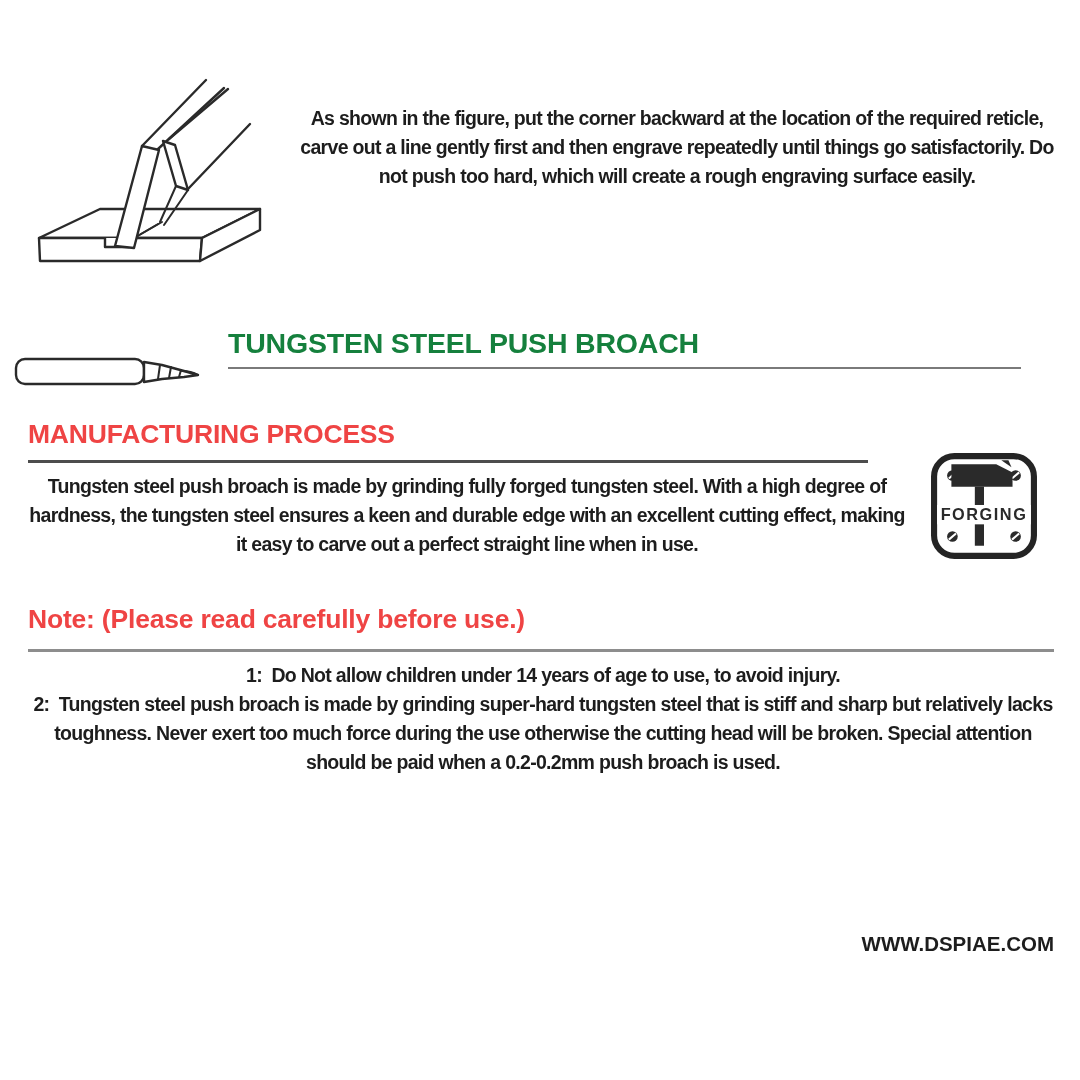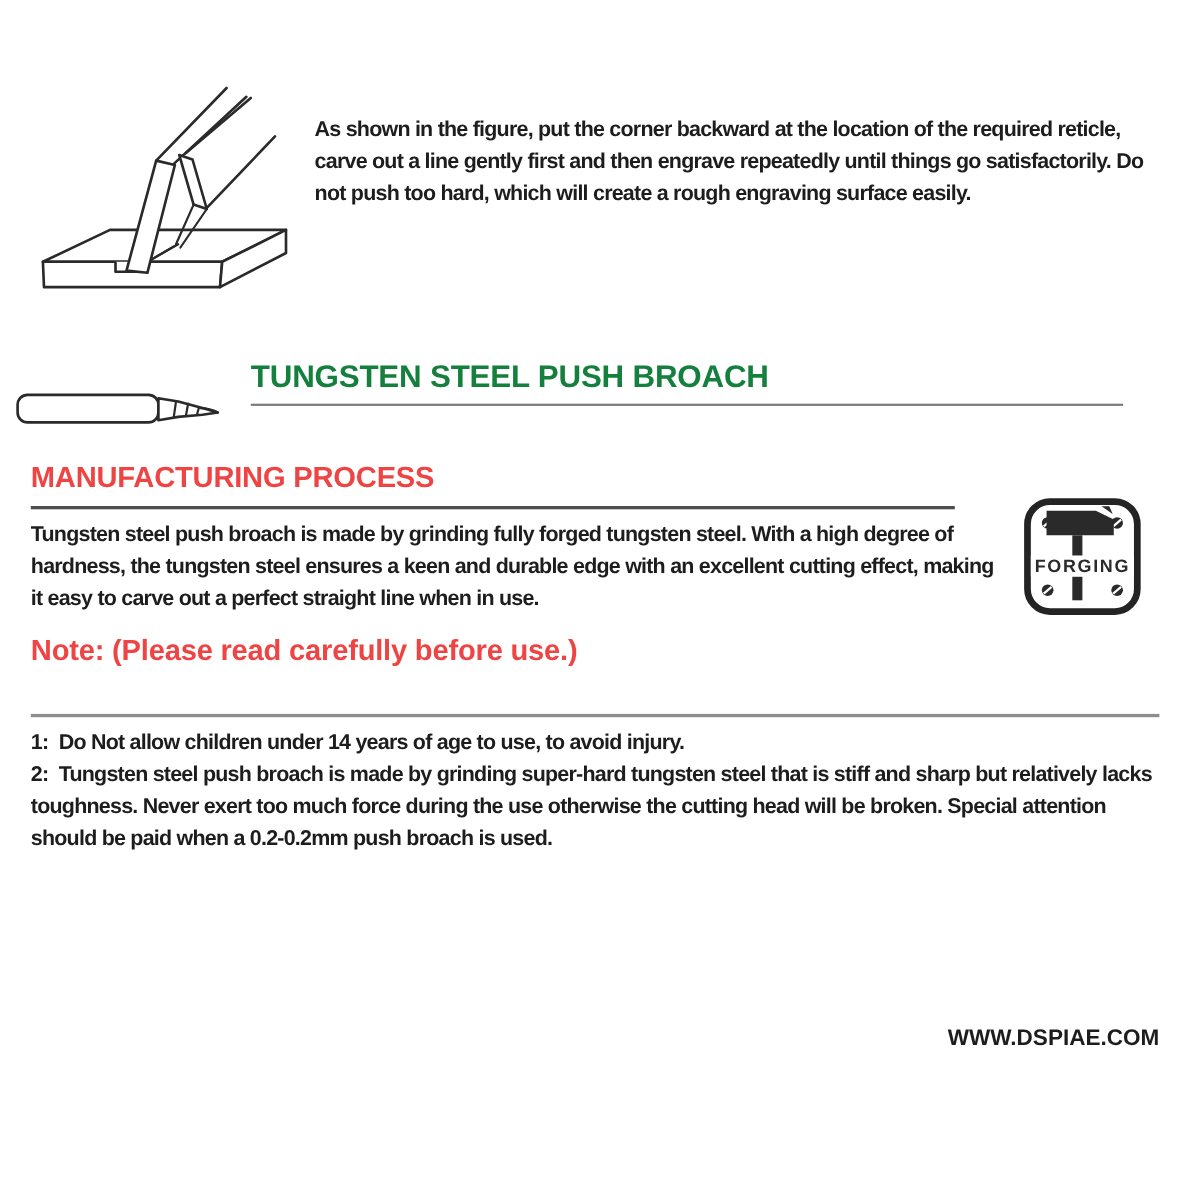--- a/index.html
+++ b/index.html
@@ -1,36 +1,37 @@
 <!DOCTYPE html>
 <html><head>
 <meta charset="utf-8">
 <style>
   html,body{margin:0;padding:0;background:#ffffff;}
   .page{
     position:relative;width:1080px;height:1080px;background:#ffffff;
     font-family:"Liberation Sans",sans-serif;font-weight:bold;color:#1d1d1d;
     overflow:hidden;
+    text-align:center;
   }
   .abs{position:absolute;}
   .bodytext{font-size:19.5px;line-height:29px;letter-spacing:-0.7px;margin:0;}
   .intro{left:286px;top:104px;width:782px;}
   .usage-illu{left:12px;top:62px;}
   .tool-illu{left:14px;top:351px;}
   .product-title{left:228px;top:327px;font-size:28.5px;letter-spacing:-0.2px;margin:0;color:#15803d;}
   .rule{background:#6f6f6f;}
   .product-rule{left:228px;top:367px;width:793px;height:2px;background:#7a7a7a;}
   .specs{left:228px;top:381px;font-size:20px;letter-spacing:-0.5px;}
   .specs .spec{margin-right:46px;}
   .section-heading{font-size:26.5px;letter-spacing:-0.2px;margin:0;color:#ef4444;}
   .mfg-heading{left:28px;top:419px;}
   .mfg-rule{left:28px;top:460px;width:840px;height:3px;background:#4d4d4d;}
   .mfg-para{left:28px;top:472px;width:878px;}
   .forging-badge{left:930px;top:452px;}
-  .note-heading{left:28px;top:576px;}
+  .note-heading{left:28px;top:604px;}
   .note-rule{left:28px;top:649px;width:1026px;height:3px;background:#8d8d8d;}
   .note-list{left:28px;top:661px;width:1030px;}
   .note-list p{margin:0;white-space:pre-wrap;}
   .footer-url{right:26px;top:932px;font-size:20.5px;letter-spacing:0px;}
   svg{display:block;}
   svg .ln{fill:none;stroke:#2a2a2a;stroke-width:2.4;stroke-linejoin:round;stroke-linecap:round;}
   svg .thin{stroke-width:2;}
   svg .wh{fill:#ffffff;stroke:#2a2a2a;stroke-width:2.4;stroke-linejoin:round;}
   svg .dk{fill:#2a2a2a;stroke:none;}
 </style>

